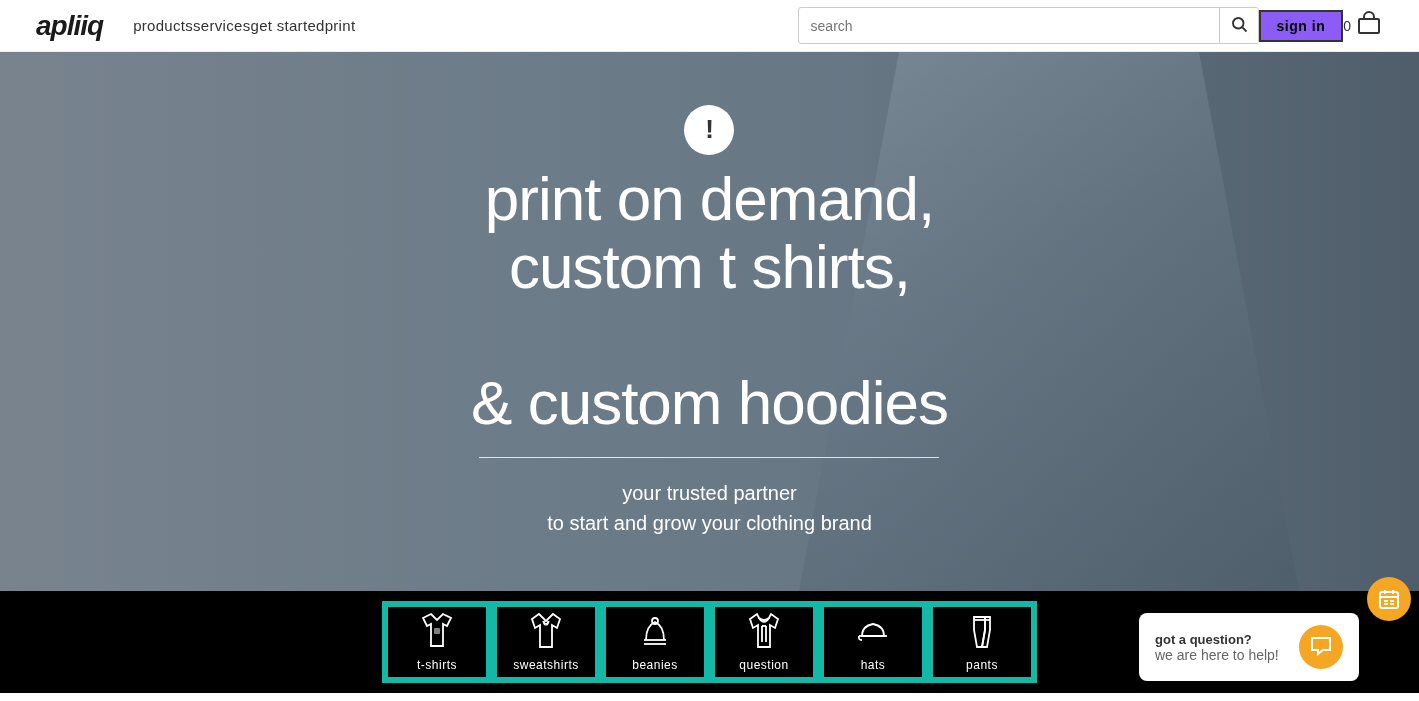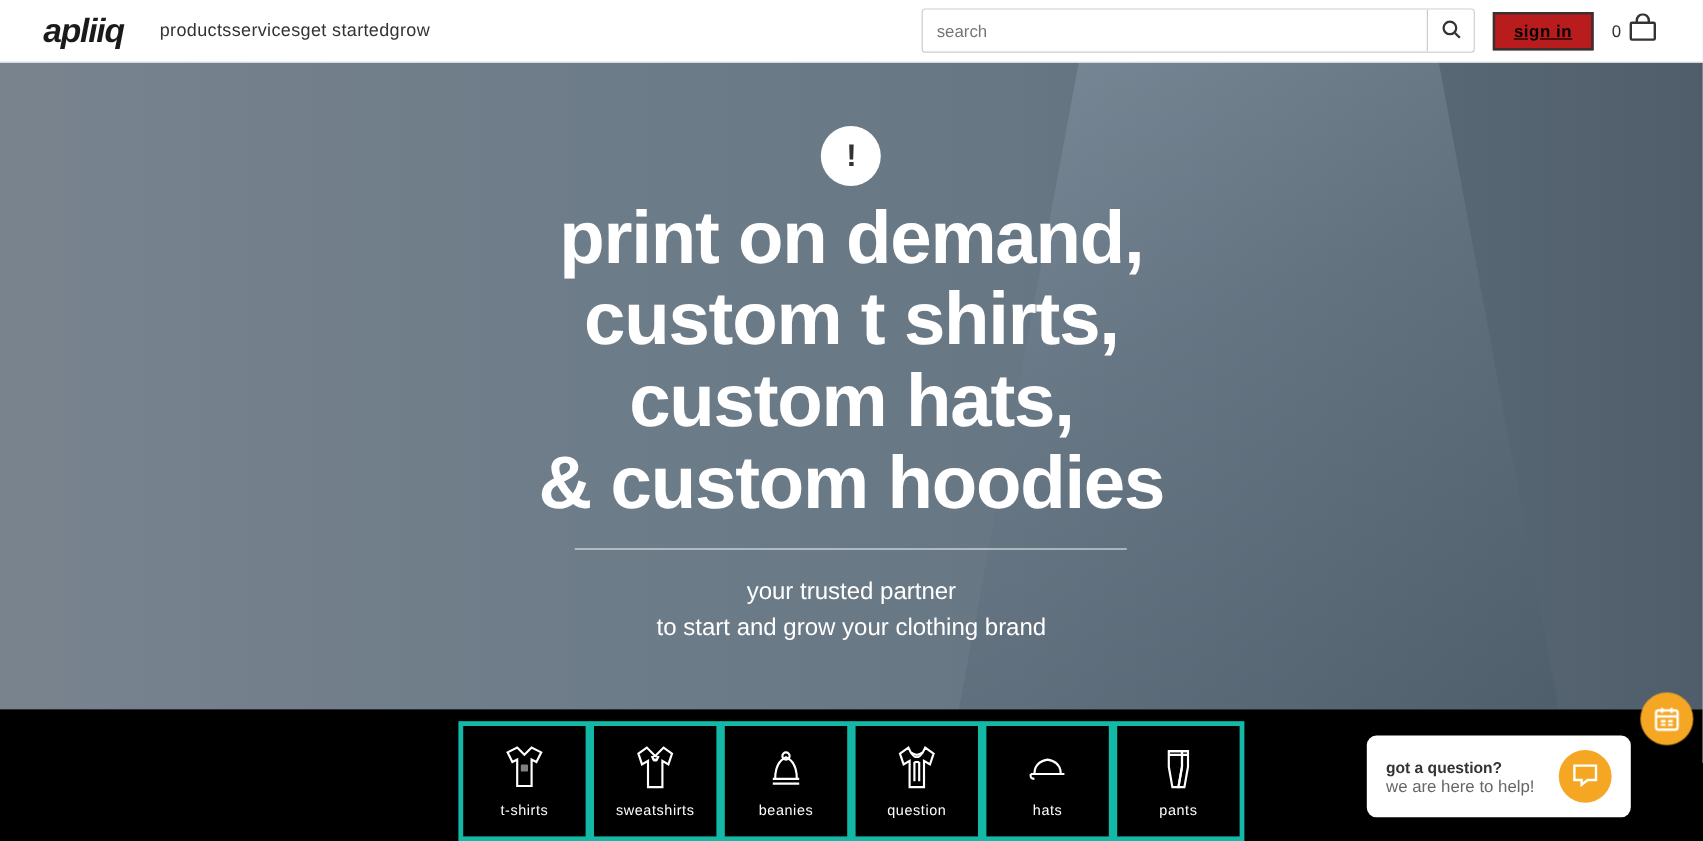--- a/index.html
+++ b/index.html
@@ -37,21 +37,20 @@
     nav a {
       text-decoration: none;
       color: #333;
       font-size: 15px;
       font-weight: 500;
       letter-spacing: 0.3px;
     }
     .header-right {
       display: flex;
       align-items: center;
-      gap: 15px;
     }
     .search-container {
       display: flex;
       align-items: center;
       border: 1px solid #ccc;
       border-radius: 3px;
       overflow: hidden;
     }
     .search-input {
       border: none;
@@ -67,27 +66,26 @@
       padding: 7px 10px;
       cursor: pointer;
       border-left: 1px solid #ccc;
     }
     .search-icon-svg {
       width: 18px;
       height: 18px;
     }
     .sign-in-btn {
       border: 2px solid #333;
-      background: #b91c1c;
+      background: #8b5cf6;
       padding: 6px 16px;
       font-size: 14px;
       font-weight: 600;
       cursor: pointer;
       letter-spacing: 0.5px;
-      text-decoration: underline;
     }
     .cart-area {
       display: flex;
       align-items: center;
       gap: 4px;
       cursor: pointer;
     }
     .cart-count {
       font-size: 14px;
       color: #333;
@@ -144,21 +142,21 @@
       display: flex;
       align-items: center;
       justify-content: center;
       margin: 0 auto 10px;
       font-size: 26px;
       font-weight: 900;
       color: #333;
     }
     .hero-title {
       font-size: 62px;
-      font-weight: 700;
+      font-weight: 400;
       color: #fff;
       line-height: 1.1;
       letter-spacing: -1px;
       margin-bottom: 20px;
     }
     .hero-divider {
       width: 460px;
       height: 1px;
       background: #fff;
       margin: 0 auto 20px;
@@ -179,24 +177,24 @@
       justify-content: center;
       padding: 10px 0;
       gap: 0;
       position: relative;
     }
     .category-item {
       display: flex;
       flex-direction: column;
       align-items: center;
       justify-content: center;
-      border: 4px solid #14b8a6;
+      border: 6px solid #14b8a6;
       padding: 12px 16px;
       width: 110px;
-      height: 100px;
+      height: 82px;
       cursor: pointer;
       color: #fff;
       text-decoration: none;
       gap: 8px;
     }
     .category-item:not(:last-child) {
       margin-right: -1px;
     }
     .category-icon {
       width: 40px;
@@ -263,21 +261,21 @@
 <body>
 
 <header class="header">
   <a class="logo" href="#">
     <span class="logo-text">apliiq</span>
   </a>
   <nav>
     <a href="#">products</a>
     <a href="#">services</a>
     <a href="#">get started</a>
-    <a href="#">grow</a>
+    <a href="#">print</a>
   </nav>
   <div class="header-right">
     <div class="search-container">
       <input class="search-input" type="text" placeholder="search" style="">
       <button class="search-btn">
         <svg class="search-icon-svg" viewBox="0 0 24 24" fill="none" stroke="#333" stroke-width="2.5">
           <circle cx="11" cy="11" r="7"></circle>
           <line x1="16.5" y1="16.5" x2="22" y2="22"></line>
         </svg>
       </button>
@@ -296,21 +294,21 @@
 </header>
 
 <section class="hero">
   <div class="hero-bg"></div>
   <div class="hero-figure"></div>
   <div class="hero-content">
     <div class="hero-alert-icon">!</div>
     <h1 class="hero-title">
       <span>print on demand,</span><br>
       <span>custom t shirts,</span><br>
-      <span>custom hats,</span><br>
+      <br>
       <span>&amp; custom hoodies</span>
     </h1>
     <div class="hero-divider"></div>
     <p class="hero-subtitle">
       <span>your trusted partner</span><br>
       <span>to start and grow your clothing brand</span>
     </p>
   </div>
 </section>
 

